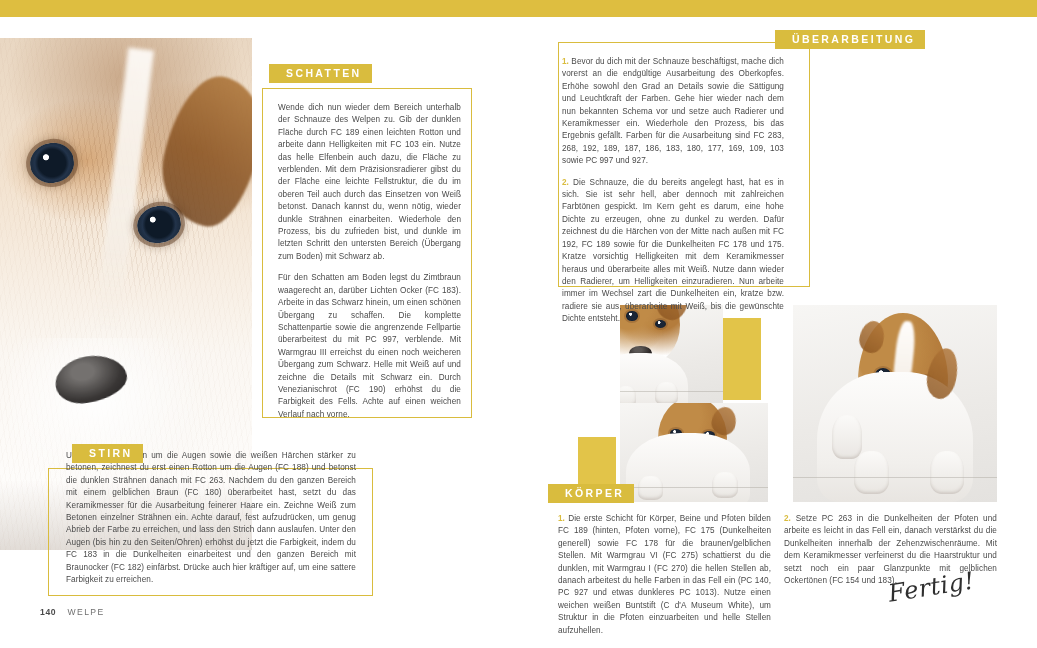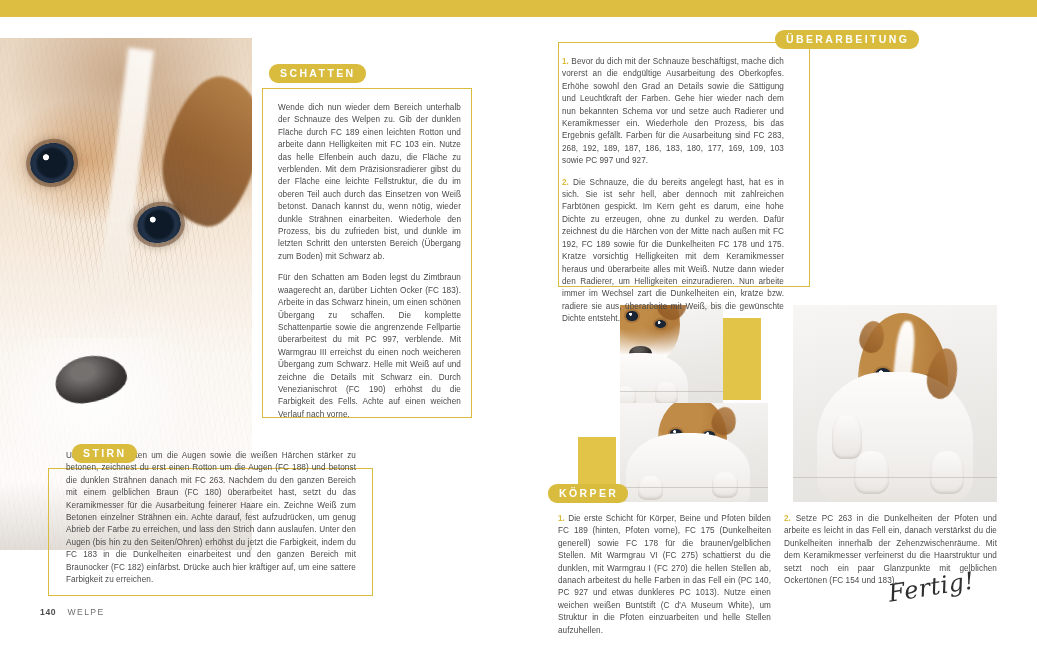--- a/index.html
+++ b/index.html
@@ -21,26 +21,25 @@
   }
 
   
   .label-box{
     position:absolute;
     background:#d9bc3e;
     color:#ffffff;
     font-size:10.5px;
     font-weight:bold;
     letter-spacing:2.4px;
-    padding:4px 10px 4px 11px;
+    padding:4px 10px 4px 17px;
     line-height:1;
     text-transform:uppercase;
     white-space:nowrap;
     z-index:6;
-    border-radius:9px;
   }
   .frame{
     position:absolute;
     border:1.2px solid #d9bc3e;
     box-sizing:border-box;
     z-index:2;
   }
   .body-text{
     position:absolute;
     font-size:8.2px;

